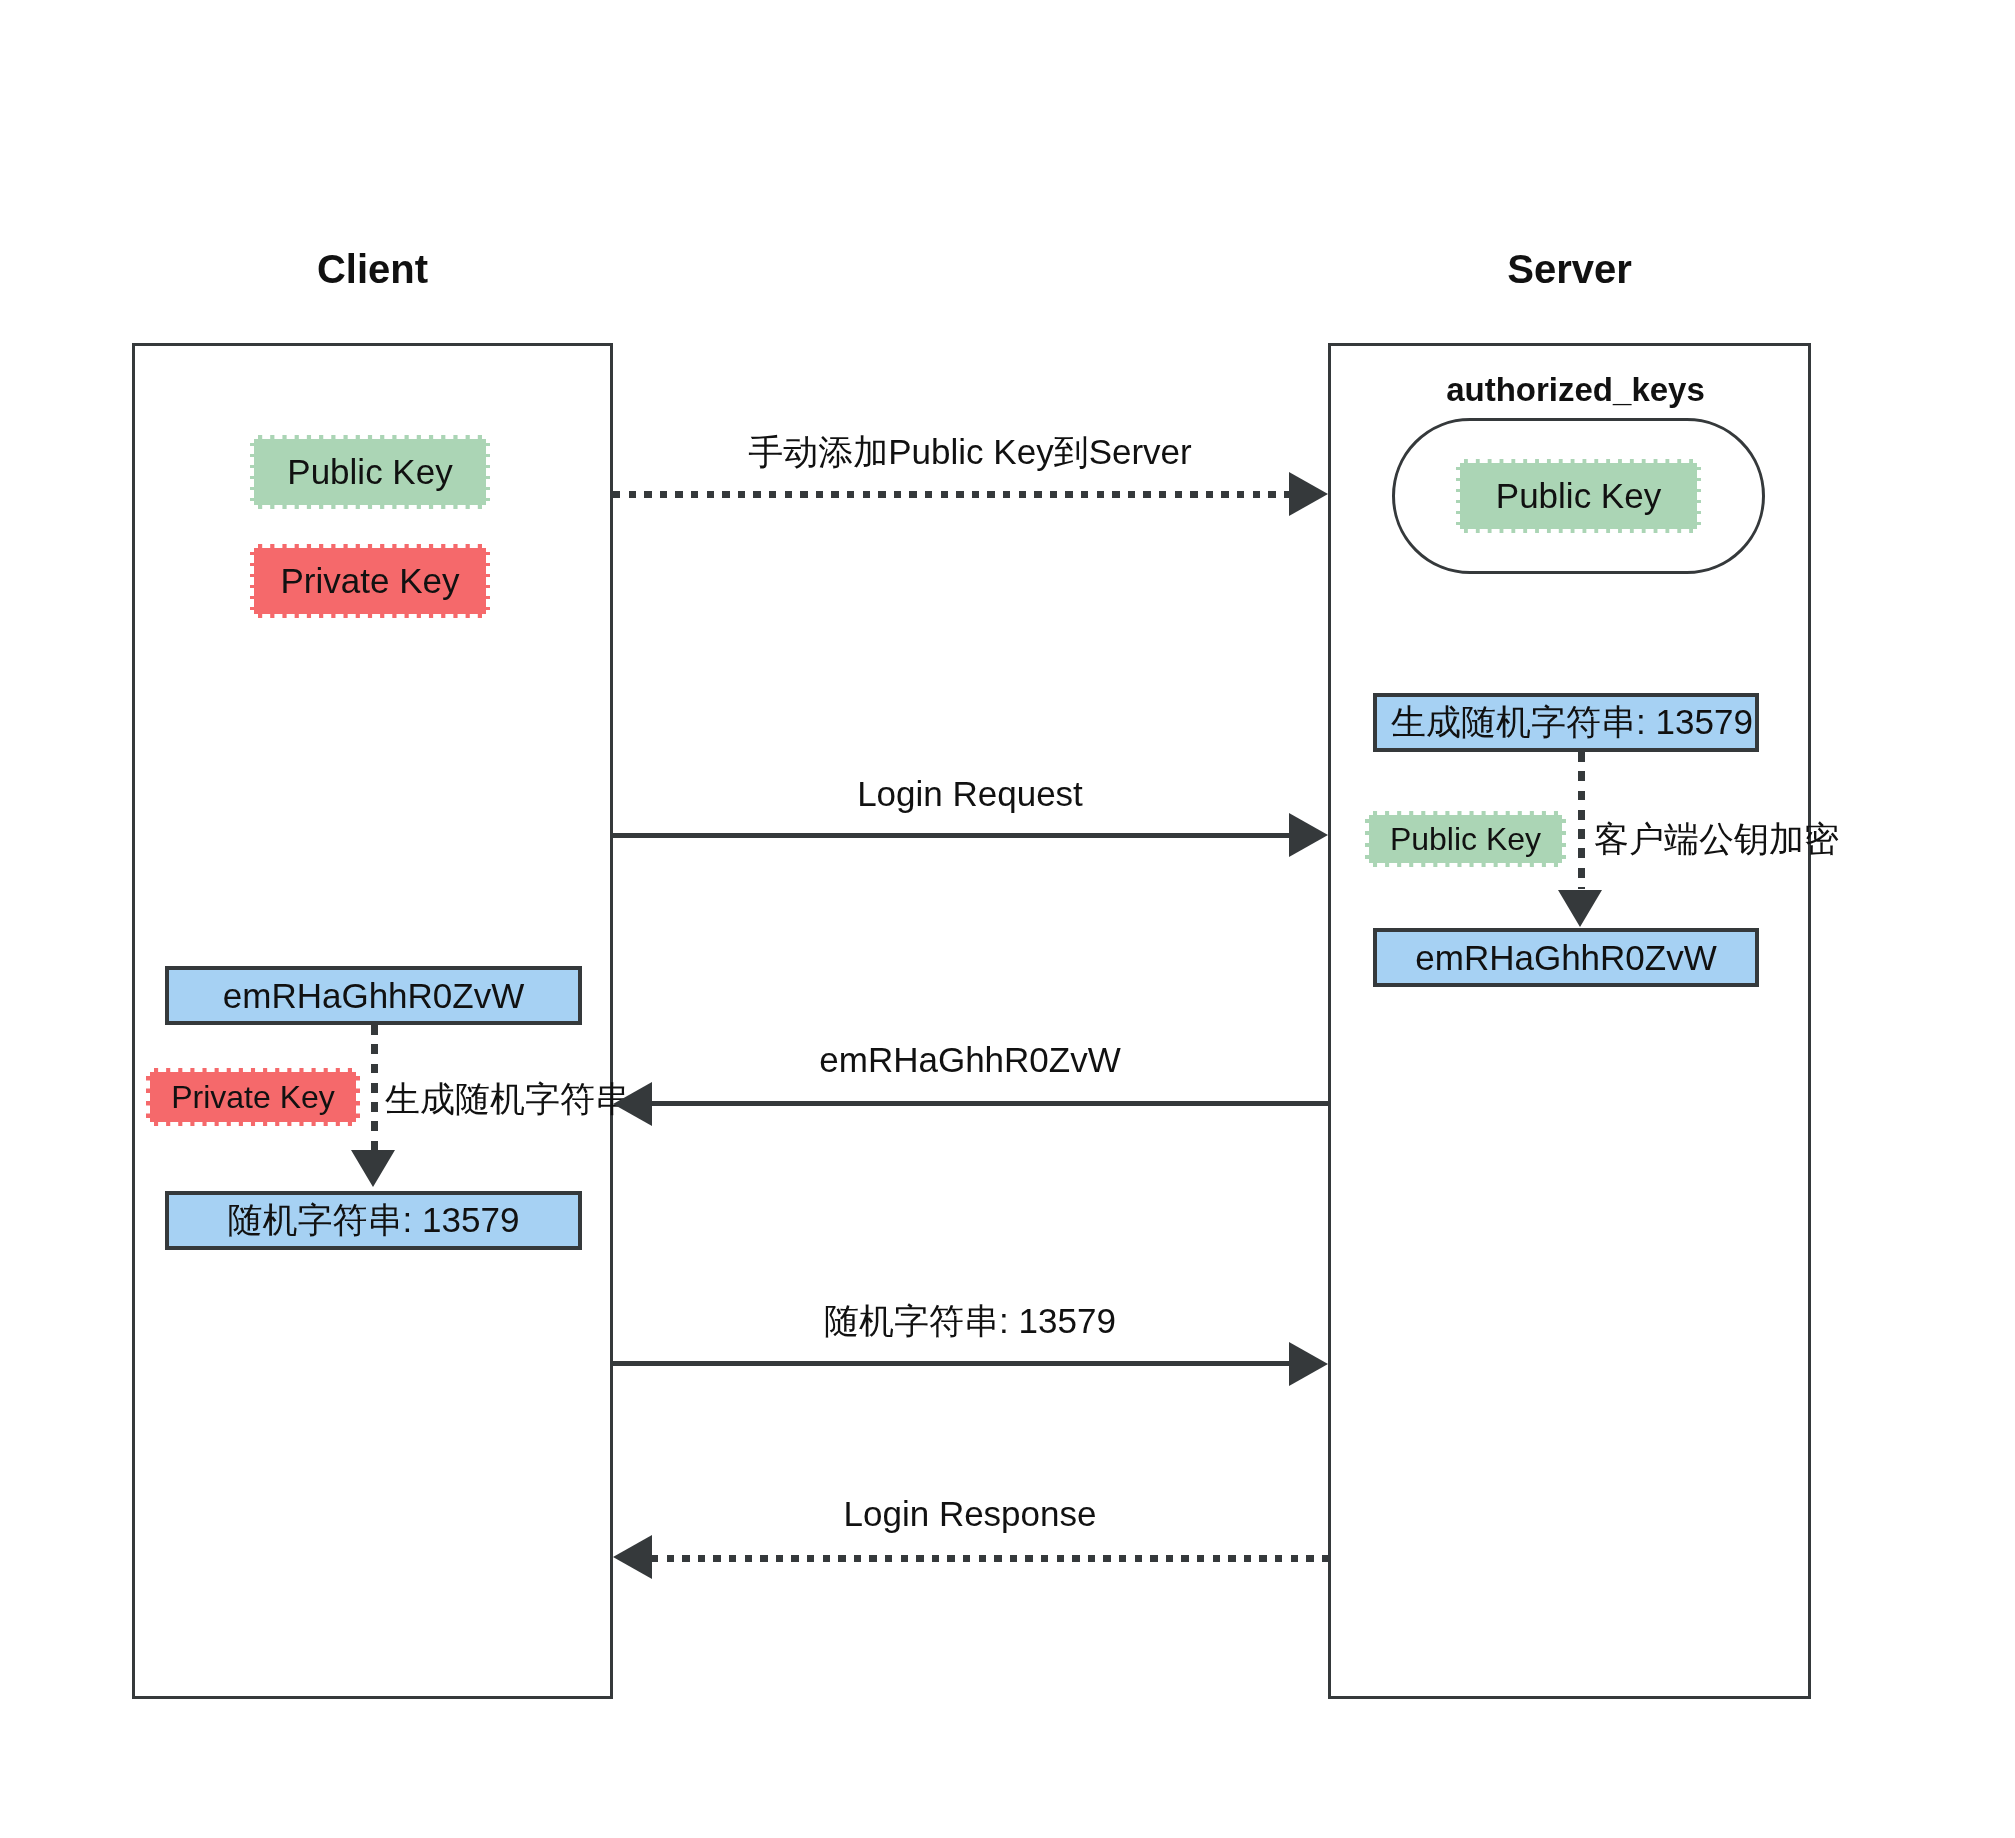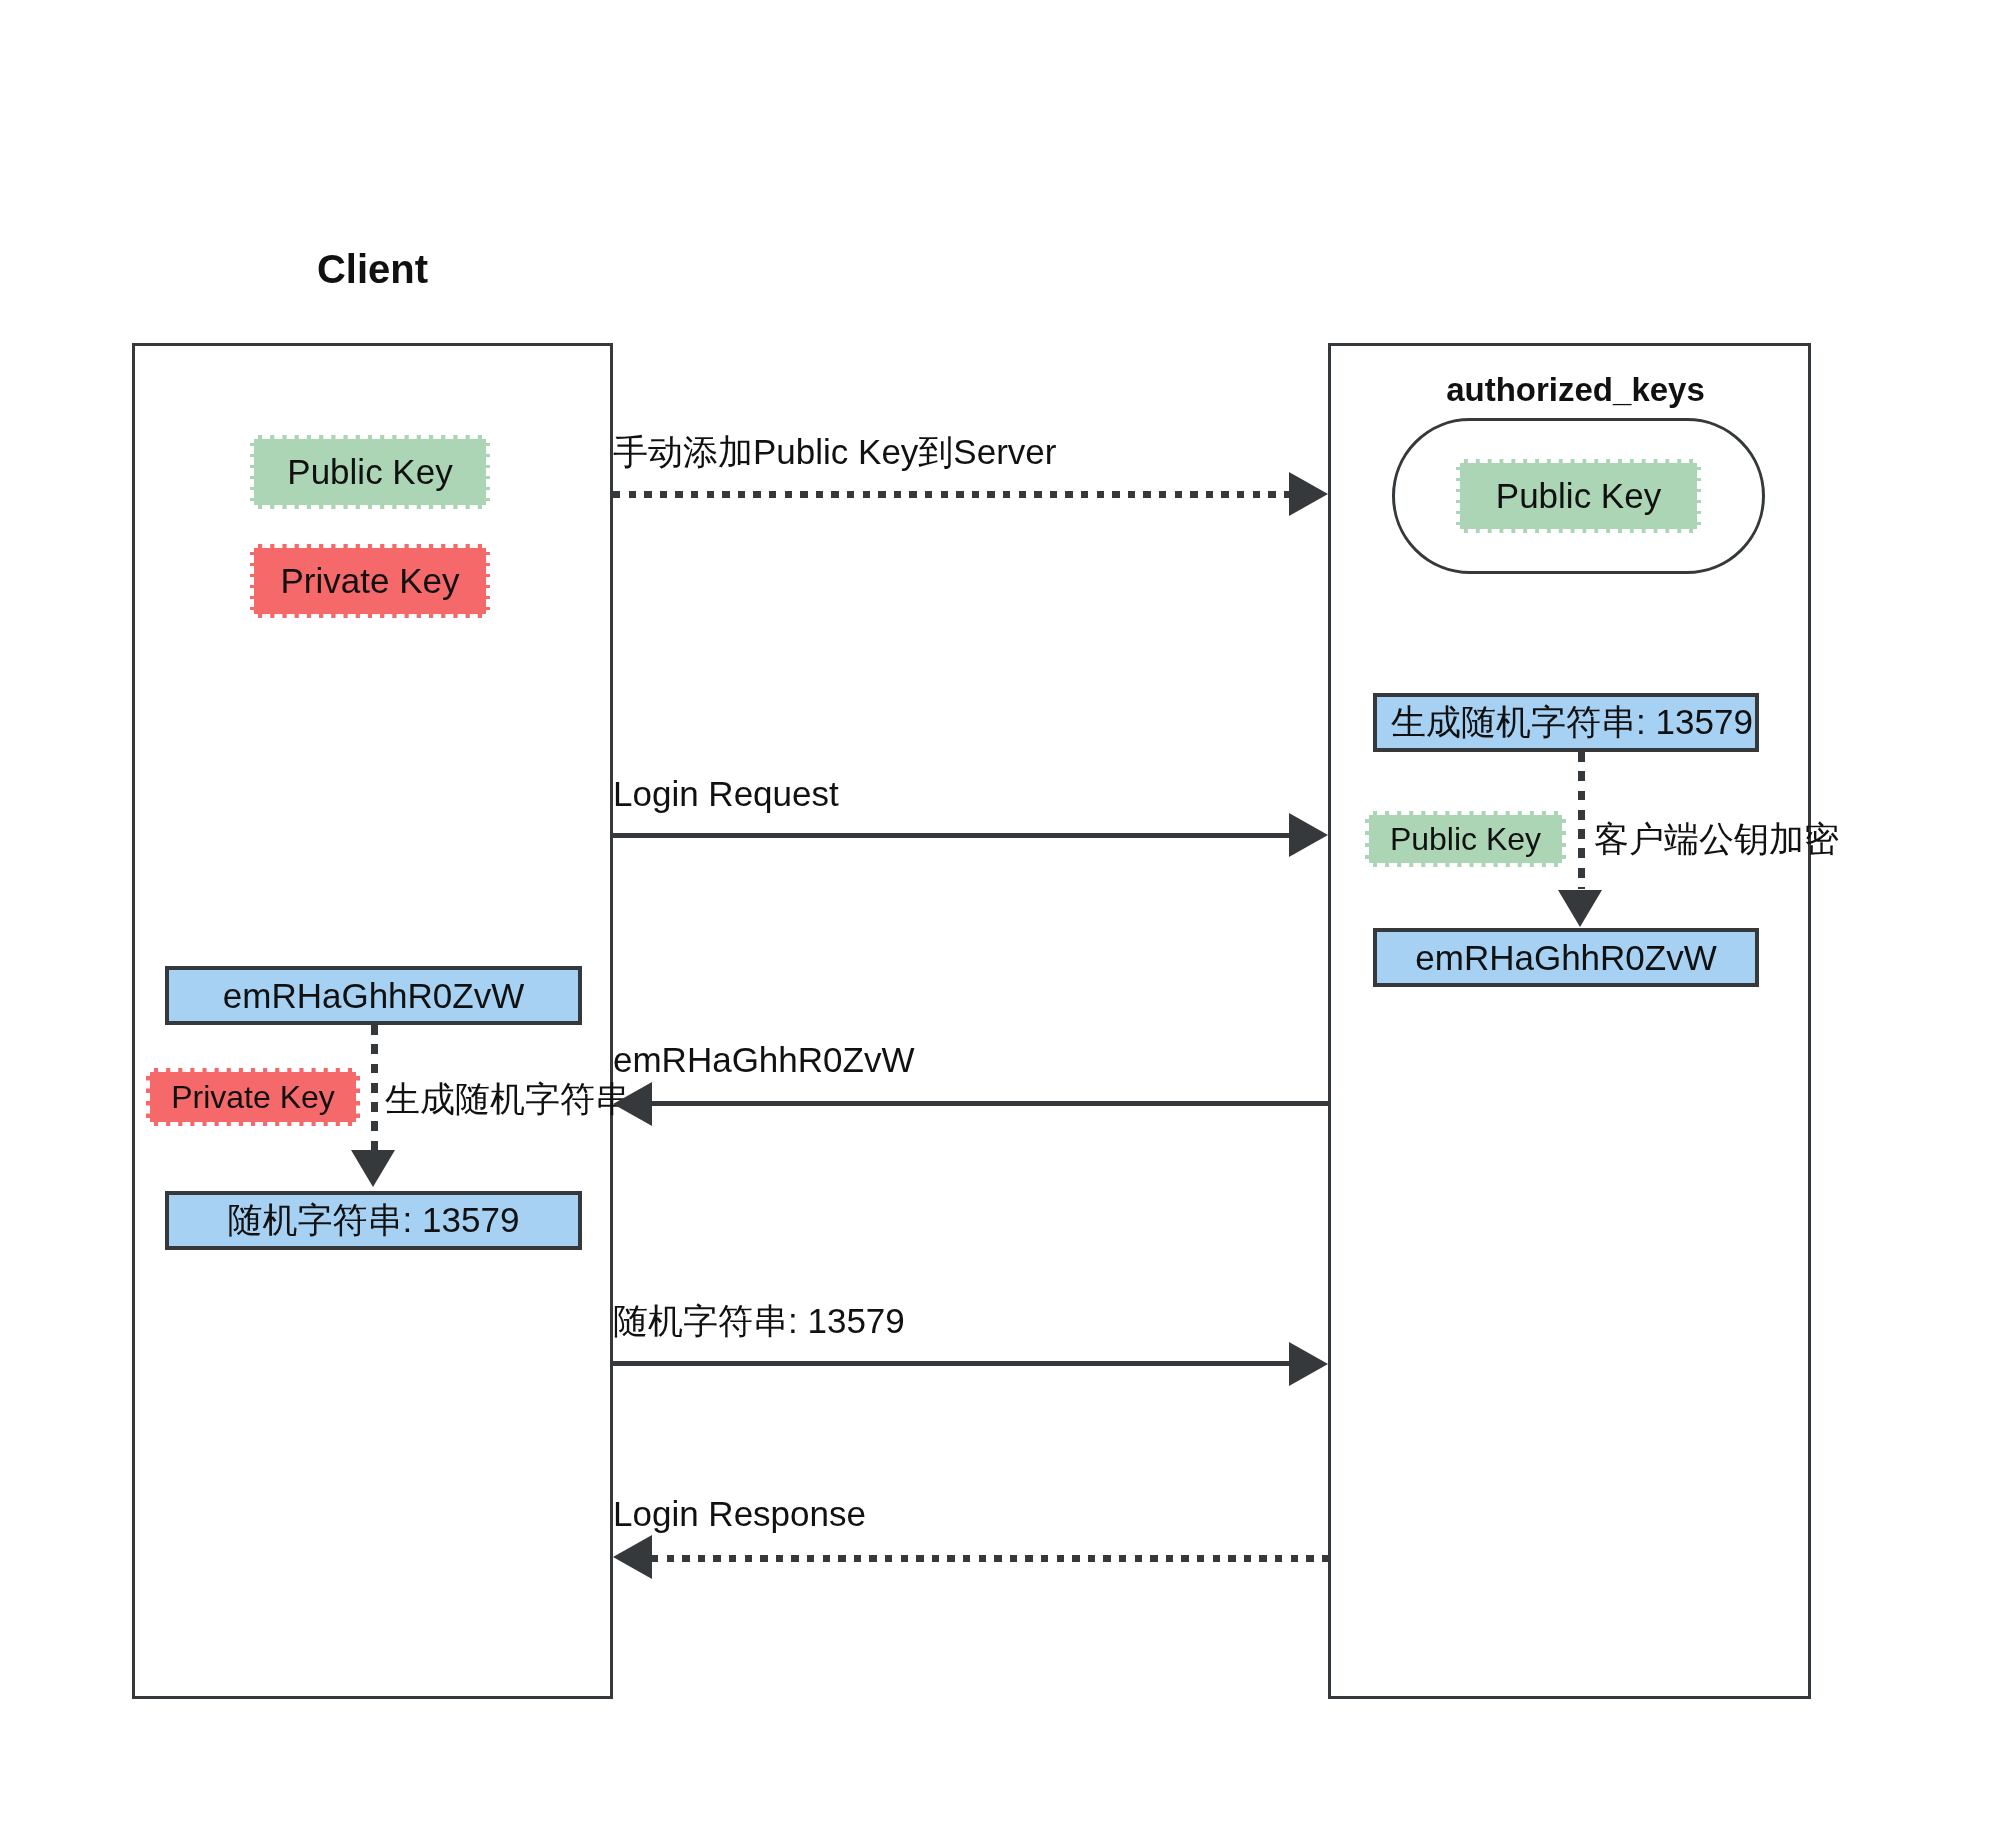--- a/index.html
+++ b/index.html
@@ -14,36 +14,37 @@
   .title{font-size:43px;font-weight:bold;}
   .col-label{font-size:40px;font-weight:bold;}
   .lifeline-box{border:3.7px solid var(--line);background:#fff;}
   .blue-box{background:var(--blue);border:4.5px solid var(--line);font-size:35px;}
   .stamp{border:4.5px dashed #ffffff;font-size:35px;}
   .stamp.green{background:var(--green);}
   .stamp.red{background:var(--red);}
   .stamp.small{font-size:32px;}
   .auth-label{font-size:33px;font-weight:bold;}
   .capsule{border:3.7px solid var(--line);border-radius:82px;background:#fff;}
-  .msg-label{font-size:35px;height:45px;line-height:45px;}
+  .msg-label{font-size:35px;height:45px;line-height:45px;text-align:center;}
   .side-note{font-size:35px;line-height:42px;white-space:nowrap;}
   .h-solid{height:5.2px;background:var(--line);}
   .h-dotted{height:6.7px;background:repeating-linear-gradient(90deg,var(--line) 0 7.4px,transparent 7.4px 15.6px);}
   .v-dotted{width:6.7px;background:repeating-linear-gradient(180deg,var(--line) 0 9.7px,transparent 9.7px 19.3px);}
   .head-right{width:0;height:0;border-top:22px solid transparent;border-bottom:22px solid transparent;border-left:39px solid var(--line);}
   .head-left{width:0;height:0;border-top:22px solid transparent;border-bottom:22px solid transparent;border-right:39px solid var(--line);}
   .head-down{width:0;height:0;border-left:22px solid transparent;border-right:22px solid transparent;border-top:37px solid var(--line);}
 </style>
 </head>
 <body>
 
 <div class="canvas">
 
 
   <div class="abs col-label ctr" style="left:132px;top:245px;width:481px;height:48px;">Client</div>
+  <div class="abs col-label ctr" style="left:1328px;top:245px;width:483px;height:48px;">Server</div>
 
   <div class="abs lifeline-box" style="left:132px;top:343px;width:481px;height:1356px;"></div>
   <div class="abs lifeline-box" style="left:1328px;top:343px;width:483px;height:1356px;"></div>
 
   <div class="abs stamp green ctr" style="left:250px;top:435px;width:240px;height:74px;">
     <span>Public Key</span>
   </div>
   <div class="abs stamp red ctr" style="left:250px;top:544px;width:240px;height:74px;">
     <span>Private Key</span>
   </div>

